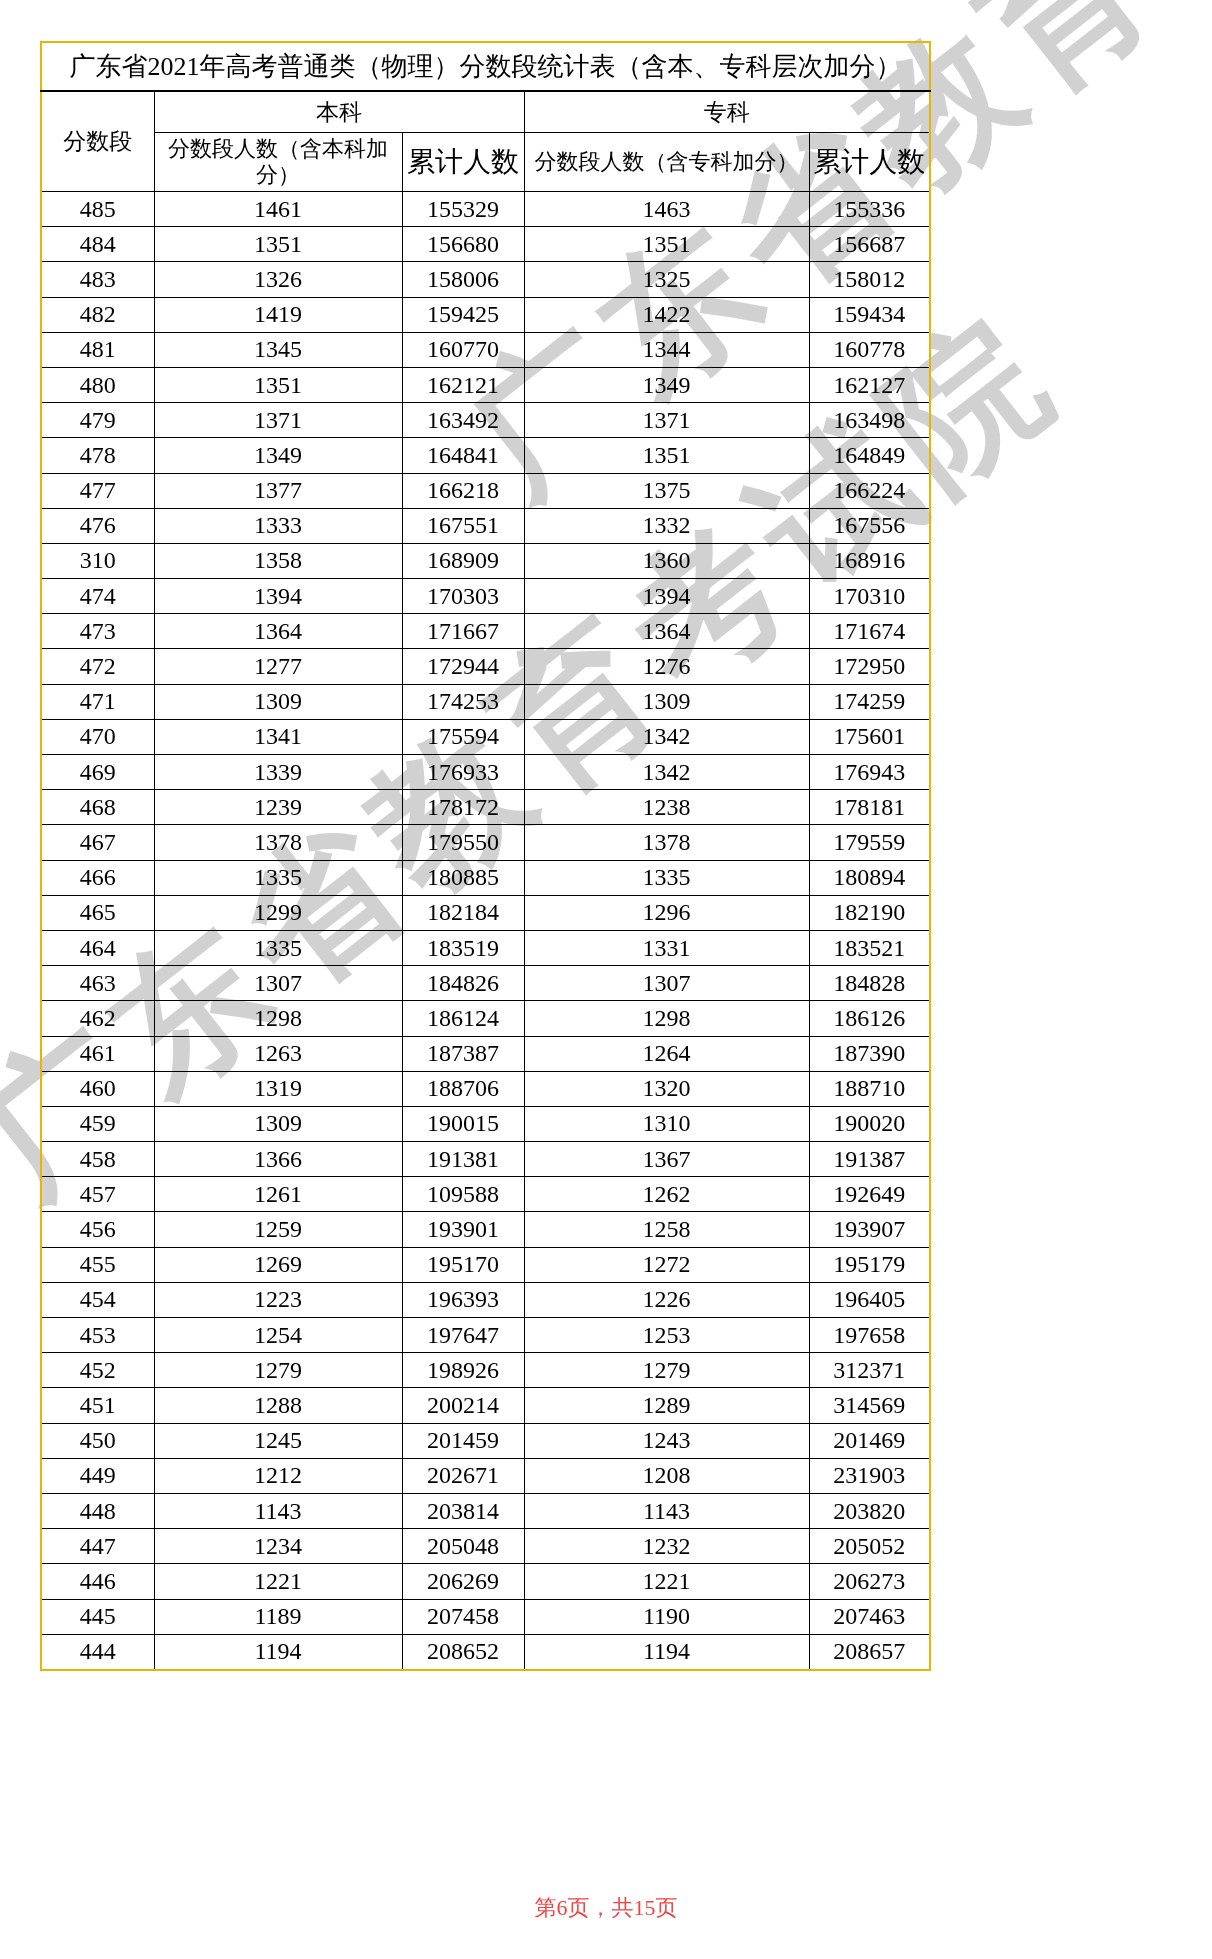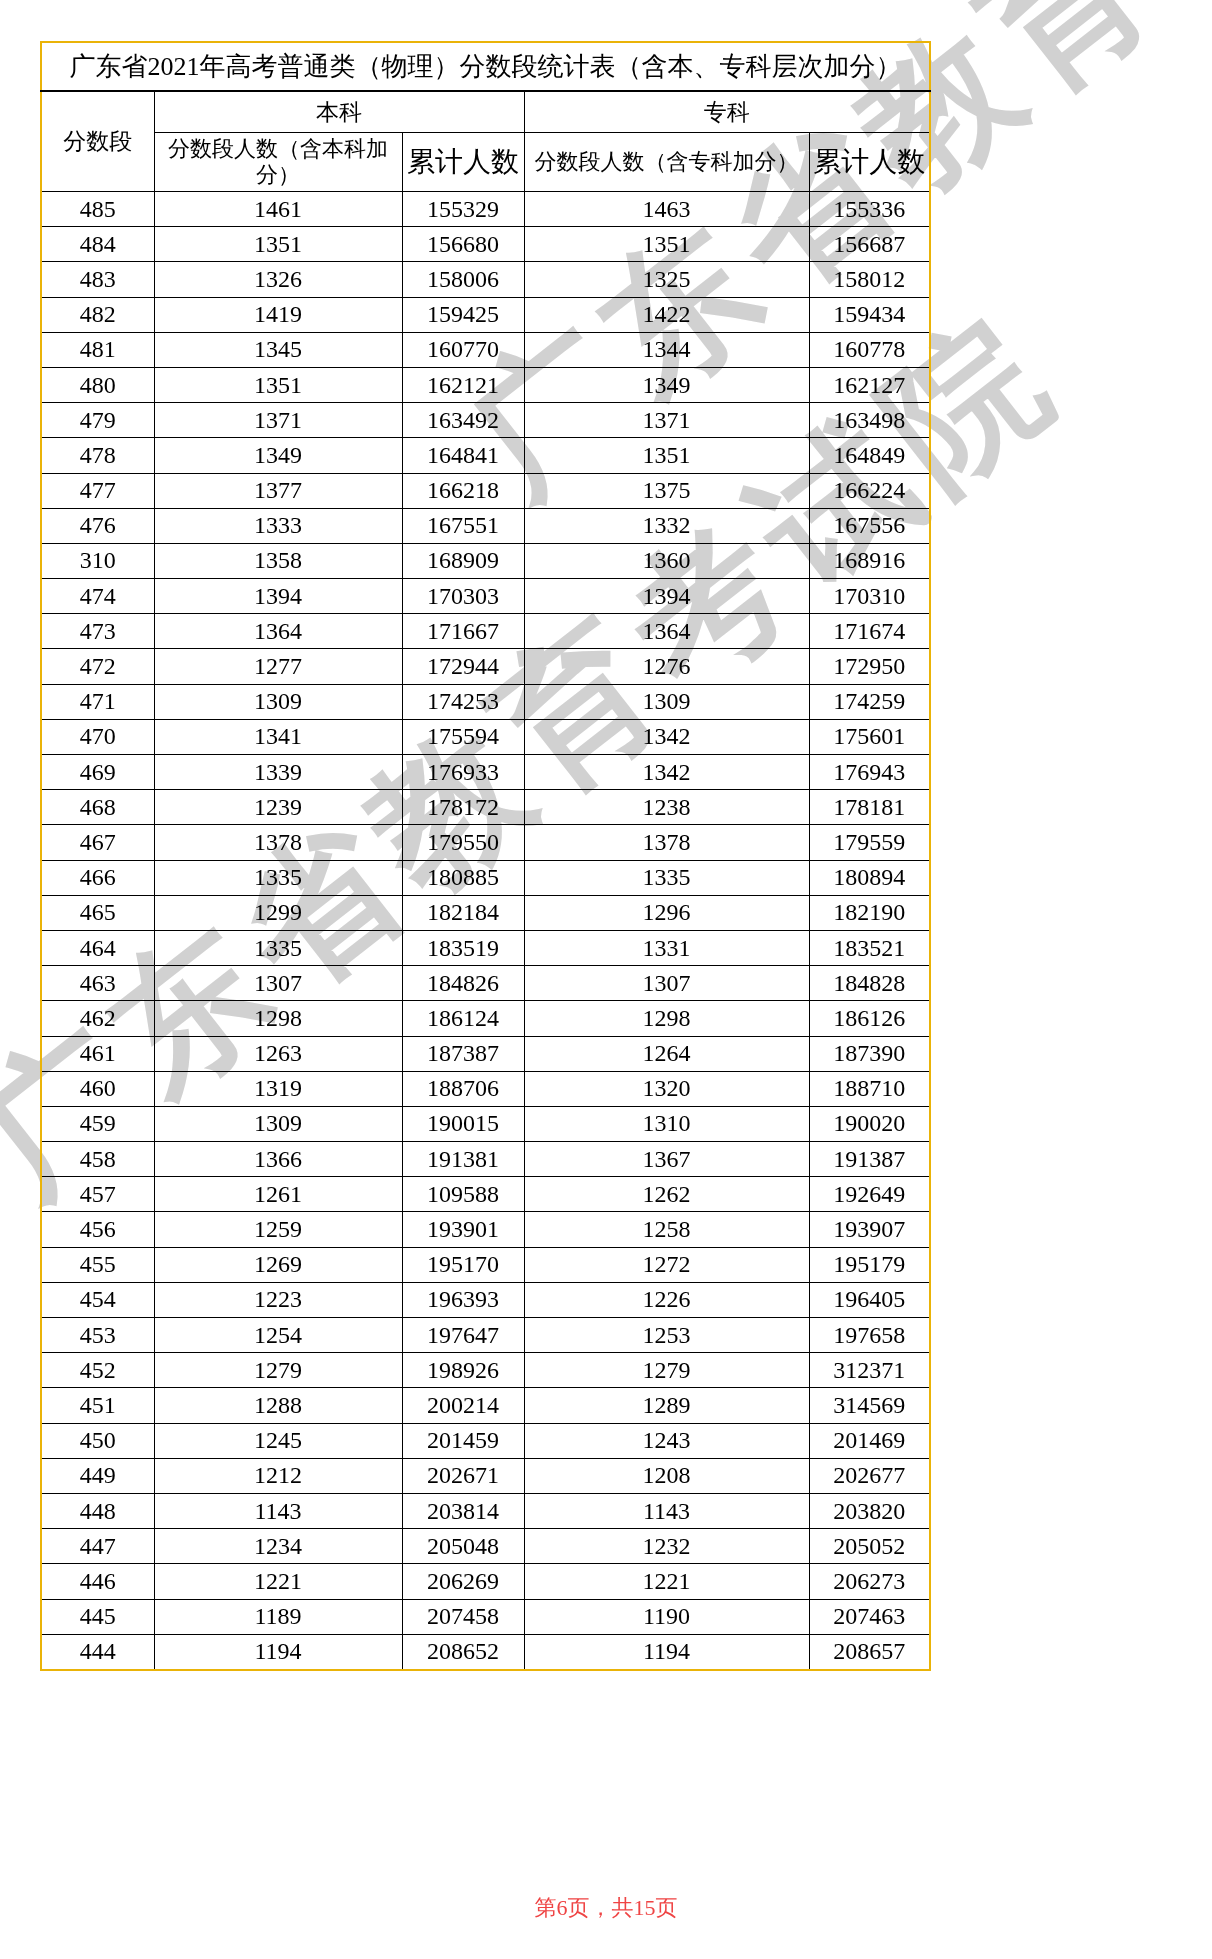--- a/index.html
+++ b/index.html
@@ -422,21 +422,21 @@
             <td>1245</td>
             <td>201459</td>
             <td>1243</td>
             <td>201469</td>
           </tr>
           <tr>
             <td>449</td>
             <td>1212</td>
             <td>202671</td>
             <td>1208</td>
-            <td>202677</td>
+            <td>231903</td>
           </tr>
           <tr>
             <td>448</td>
             <td>1143</td>
             <td>203814</td>
             <td>1143</td>
             <td>203820</td>
           </tr>
           <tr>
             <td>447</td>

